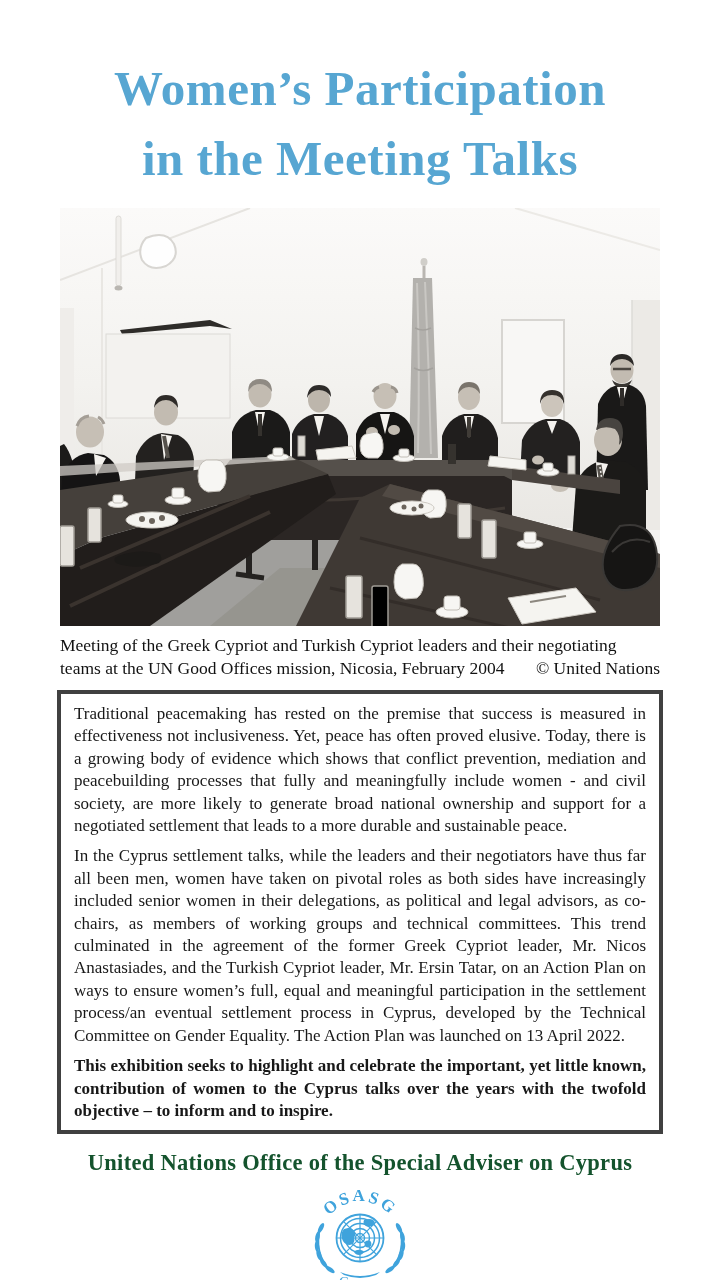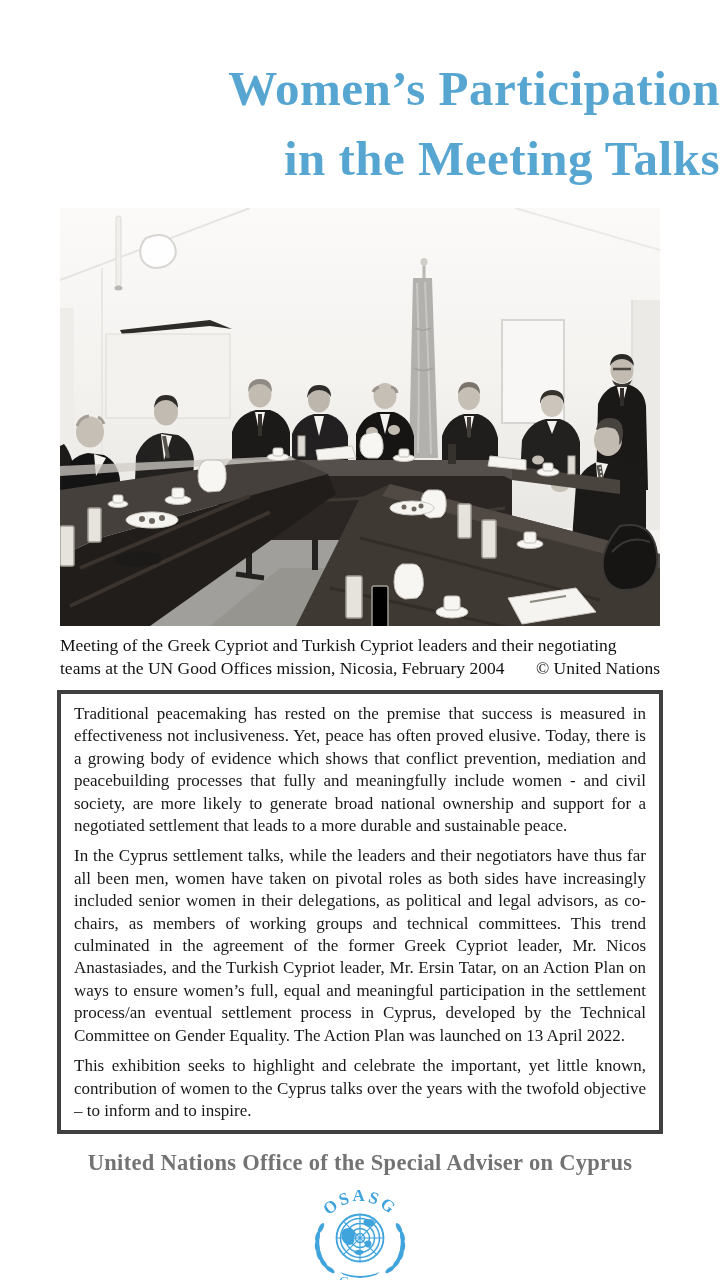--- a/index.html
+++ b/index.html
@@ -3,21 +3,21 @@
 <meta charset="utf-8">
 <style>
   * { margin: 0; padding: 0; box-sizing: border-box; }
   html, body { width: 720px; height: 1280px; background: #ffffff; overflow: hidden; }
   body { font-family: "Liberation Serif", serif; color: #151515; }
 
   .page { width: 720px; height: 1280px; position: relative; background: #ffffff; }
 
   .main-title {
     padding-top: 54px;
-    text-align: right;
+    text-align: center;
     font-weight: bold;
     font-size: 49px;
     line-height: 70px;
     color: #57a6d2;
     letter-spacing: 0.5px;
   }
   .main-title span { display: block; }
 
   .photo-wrap {
     width: 600px; height: 418px;
@@ -43,28 +43,28 @@
     border: 4px solid #404040;
     padding: 9px 13px 8px;
   }
   .intro-box p {
     font-size: 17px;
     line-height: 22.4px;
     text-align: justify;
     color: #181818;
     margin-bottom: 8px;
   }
-  .intro-box p:last-child { margin-bottom: 0; }
+  .intro-box p:last-child { margin-bottom: 0; font-weight: bold; }
 
   .footer-org {
     margin-top: 16px;
     text-align: center;
     font-weight: bold;
     font-size: 22.5px;
-    color: #737373;
+    color: #14532d;
     letter-spacing: 0.3px;
   }
 
   .logo-wrap { width: 128px; margin: 2px auto 0; }
   .logo-wrap svg { display: block; }
 </style>
 </head>
 <body>
 
 <div class="page">

